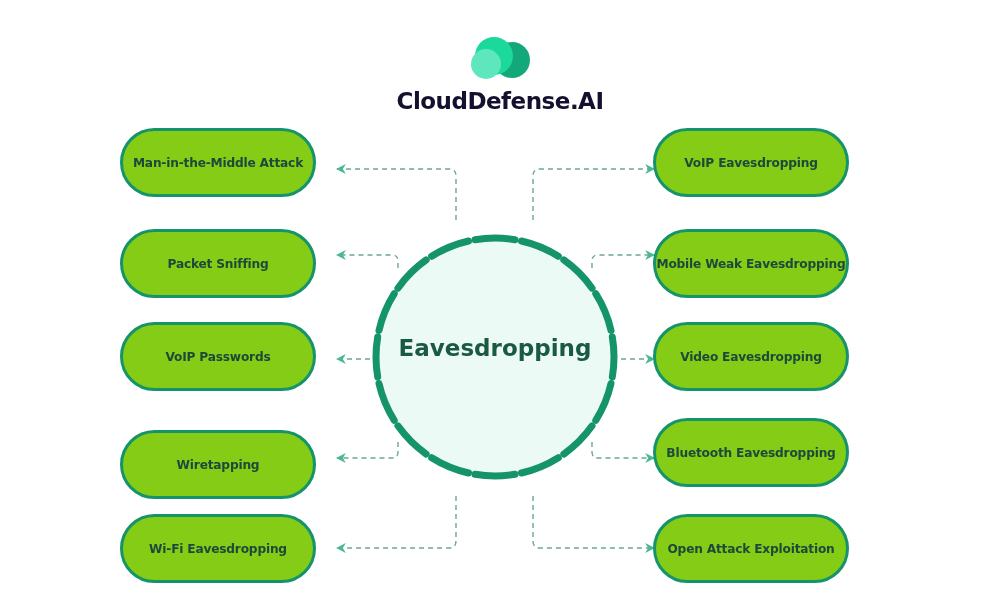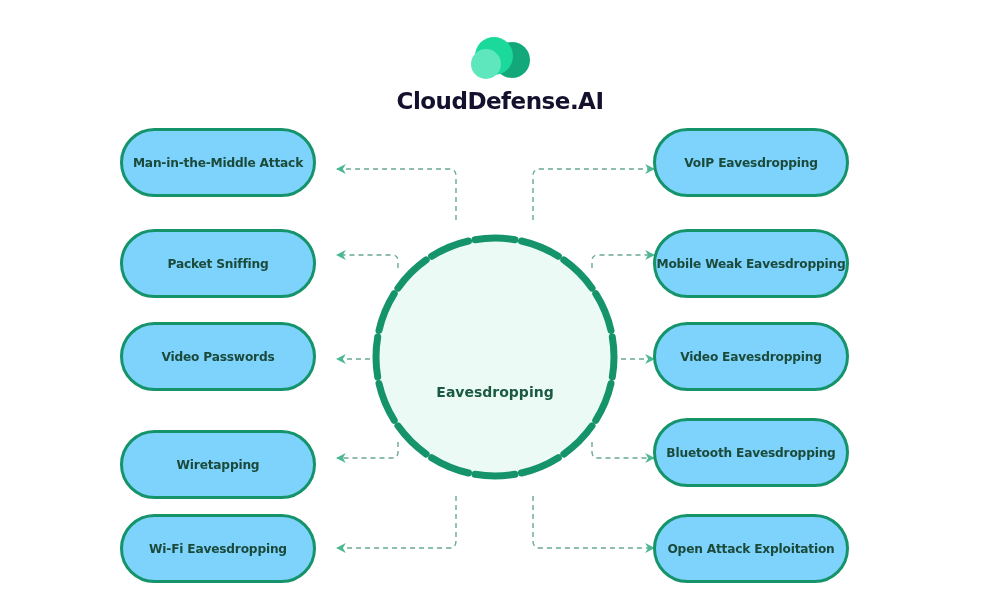--- a/index.html
+++ b/index.html
@@ -1,24 +1,24 @@
 <!DOCTYPE html>
 <html><head>
 <meta charset="utf-8">
 <style>
   html,body{margin:0;padding:0;background:#ffffff;}
   body{width:1000px;height:609px;position:relative;overflow:hidden;font-family:"DejaVu Sans","Liberation Sans",sans-serif;}
   .logo{position:absolute;left:0;top:0;}
   .brand{position:absolute;left:0;width:1000px;top:88px;text-align:center;font-family:"DejaVu Sans",sans-serif;font-weight:bold;font-size:23px;color:#14112e;letter-spacing:-0.5px;}
-  .pill{position:absolute;width:196px;height:69px;border:3.5px solid #15936a;border-radius:38px;background:#7dd3fc;box-sizing:border-box;display:flex;align-items:center;justify-content:center;}
+  .pill{position:absolute;width:196px;height:69px;border:3.5px solid #15936a;border-radius:38px;background:#84cc16;box-sizing:border-box;display:flex;align-items:center;justify-content:center;}
   .pill span{font-family:"DejaVu Sans",sans-serif;font-weight:bold;font-size:12.2px;color:#1b4a3b;letter-spacing:-0.2px;white-space:nowrap;}
   .left{left:120px;}
   .right{left:653px;}
   svg.connectors{position:absolute;left:0;top:0;}
-  .center-title{position:absolute;left:375px;width:240px;top:333px;text-align:center;font-family:"DejaVu Sans",sans-serif;font-weight:bold;font-size:14px;line-height:30px;color:#1b5a42;margin-top:44px;}
+  .center-title{position:absolute;left:375px;width:240px;top:333px;text-align:center;font-family:"DejaVu Sans",sans-serif;font-weight:bold;font-size:23px;line-height:30px;color:#1b5a42;}
 </style>
 </head>
 <body>
 
 <svg class="logo" width="1000" height="90" viewBox="0 0 1000 90">
   <circle cx="512" cy="60" r="18" fill="#12a87a"></circle>
   <circle cx="494" cy="56" r="19" fill="#1bd99a"></circle>
   <circle cx="486" cy="64" r="15" fill="#5ee6bd"></circle>
 </svg>
 <div class="brand">CloudDefense.AI</div>
@@ -68,21 +68,21 @@
   <div>Eavesdropping</div>
 </div>
 
 <div class="pill left" style="top:128px">
     <span>Man-in-the-Middle Attack</span>
   </div>
 <div class="pill left" style="top:229px">
     <span>Packet Sniffing</span>
   </div>
 <div class="pill left" style="top:322px">
-    <span>Video Passwords</span>
+    <span>VoIP Passwords</span>
   </div>
 <div class="pill left" style="top:430px">
     <span>Wiretapping</span>
   </div>
 <div class="pill left" style="top:514px">
     <span>Wi-Fi Eavesdropping</span>
   </div>
 
 <div class="pill right" style="top:128px">
     <span>VoIP Eavesdropping</span>

